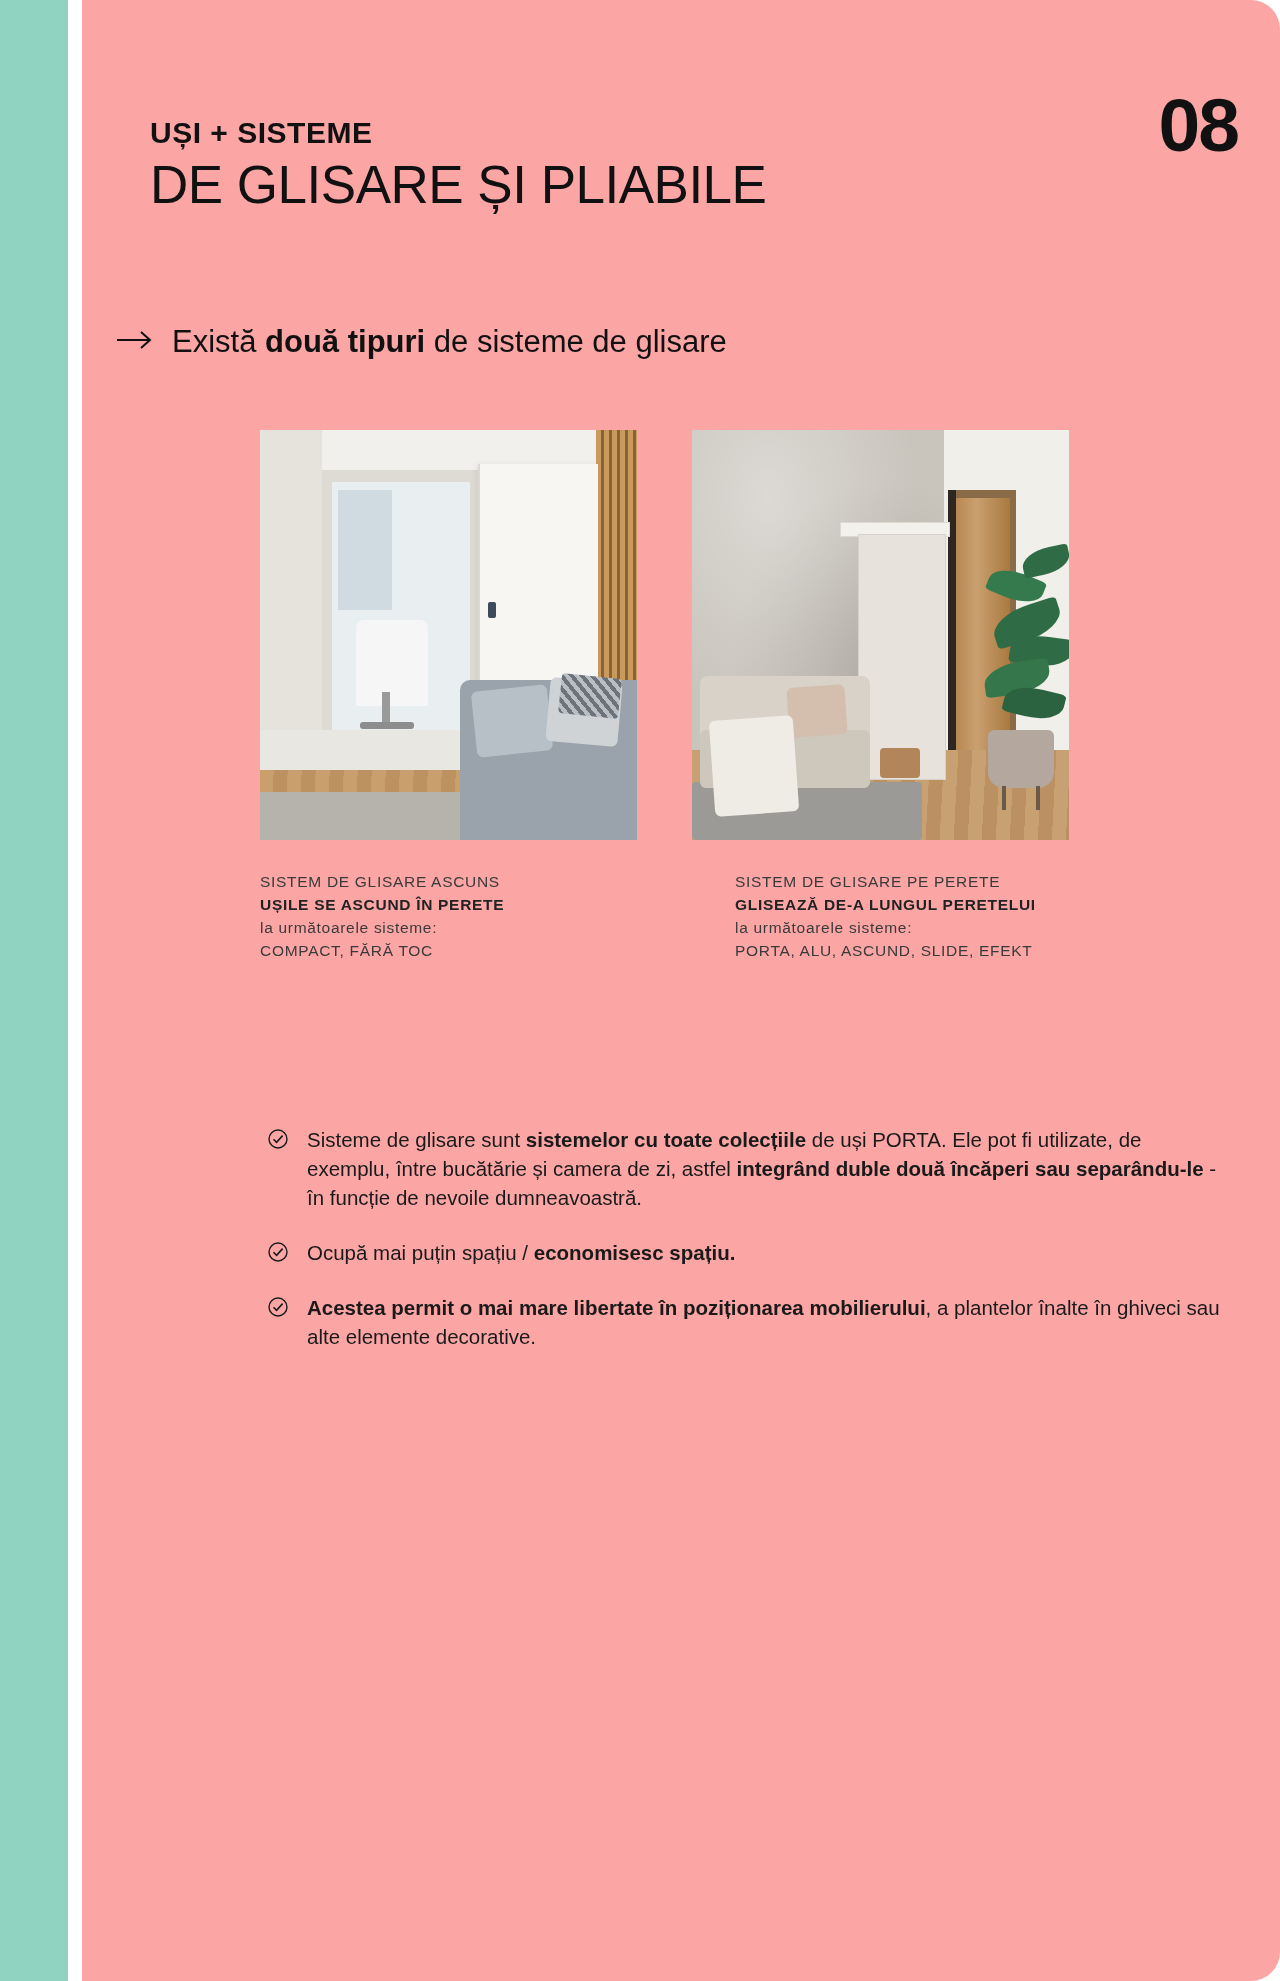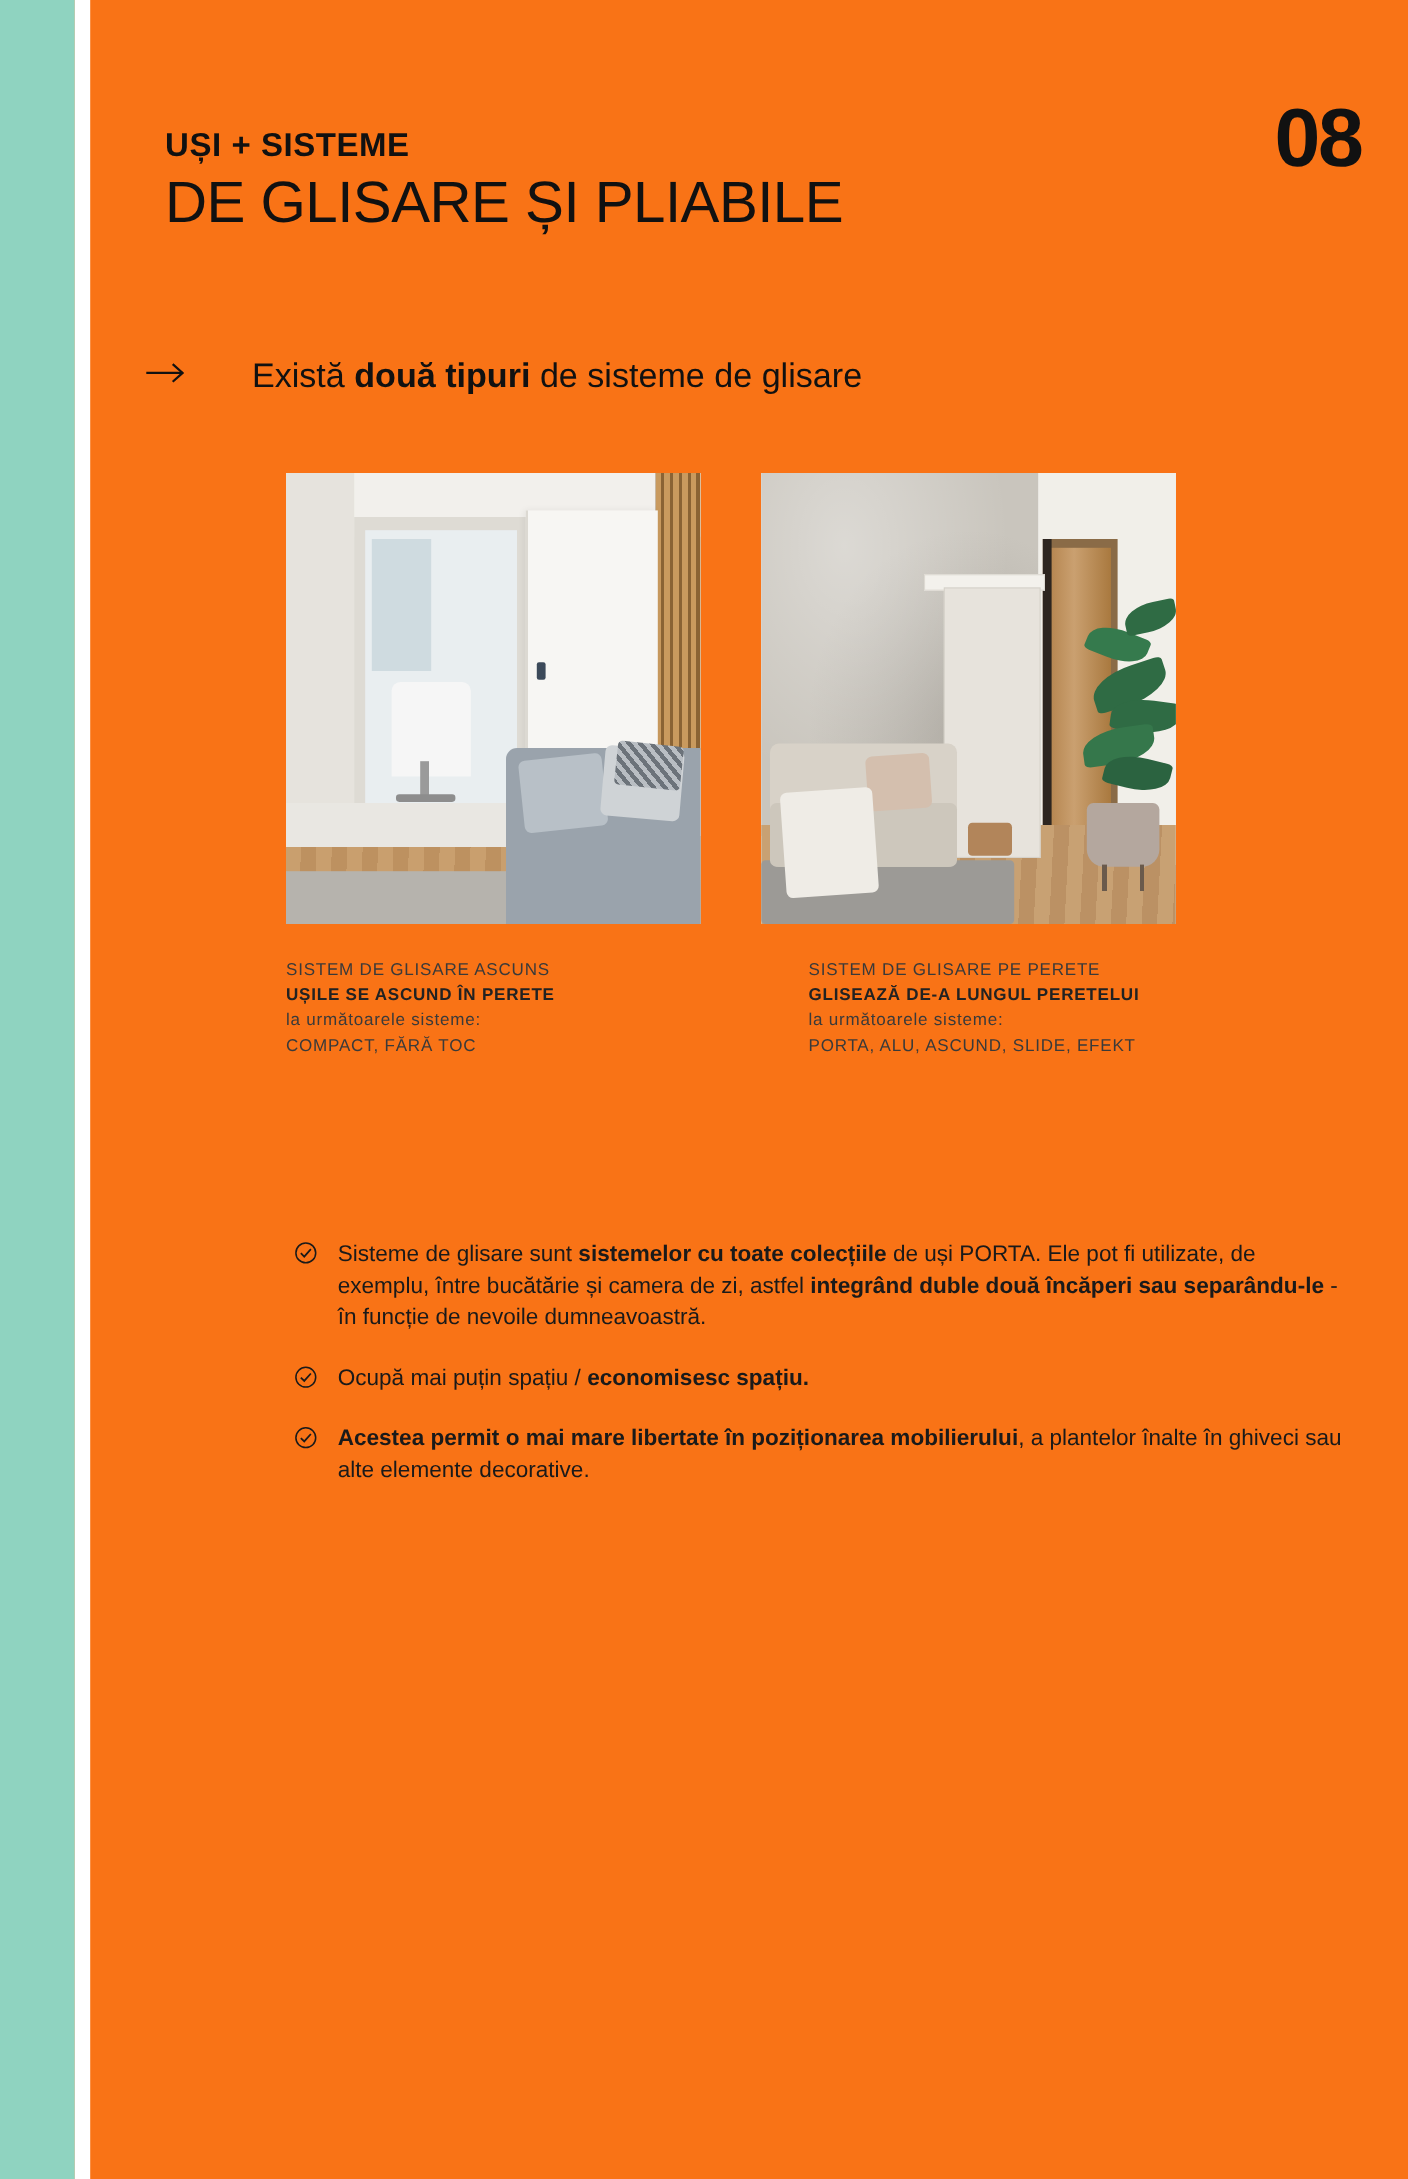--- a/index.html
+++ b/index.html
@@ -11,21 +11,22 @@
     height: 1981px;
     background: #ffffff;
     font-family: "Liberation Sans", sans-serif;
     color: #1a1a1a;
     position: relative;
     overflow: hidden;
   }
   .page {
     position: absolute;
     inset: 0;
-    background: #f97316;
+    background: #fca5a5;
+    border-radius: 29px;
   }
   .left-band {
     position: absolute;
     left: 0;
     top: 0;
     width: 68px;
     height: 100%;
     background: #8fd3c0;
   }
   .left-band-inner {
@@ -91,21 +92,21 @@
     color: #111;
   }
   .arrow-text {
     font-size: 31px;
     line-height: 39px;
     color: #111;
     font-weight: 400;
   }
   .arrow-text b { font-weight: bold; }
 
-  #section1 { left: 50px; top: 322px; right: 40px; gap: 41px; }
+  #section1 { left: 34px; top: 322px; right: 40px; }
   #section2 { left: 50px; top: 1022px; right: 60px; }
   #section2 .arrow-text { font-size: 31px; line-height: 42px; }
 
   
   .photos {
     position: absolute;
     left: 178px;
     top: 430px;
     width: 1010px;
     display: flex;

